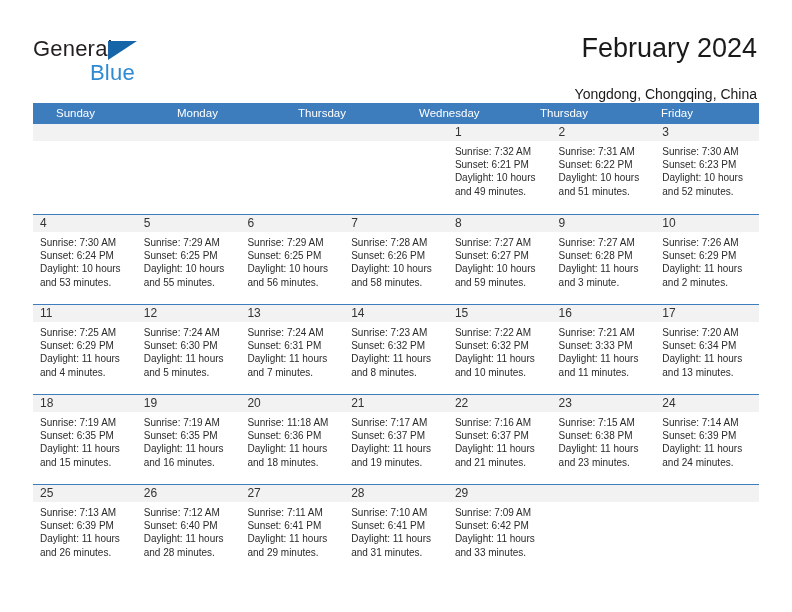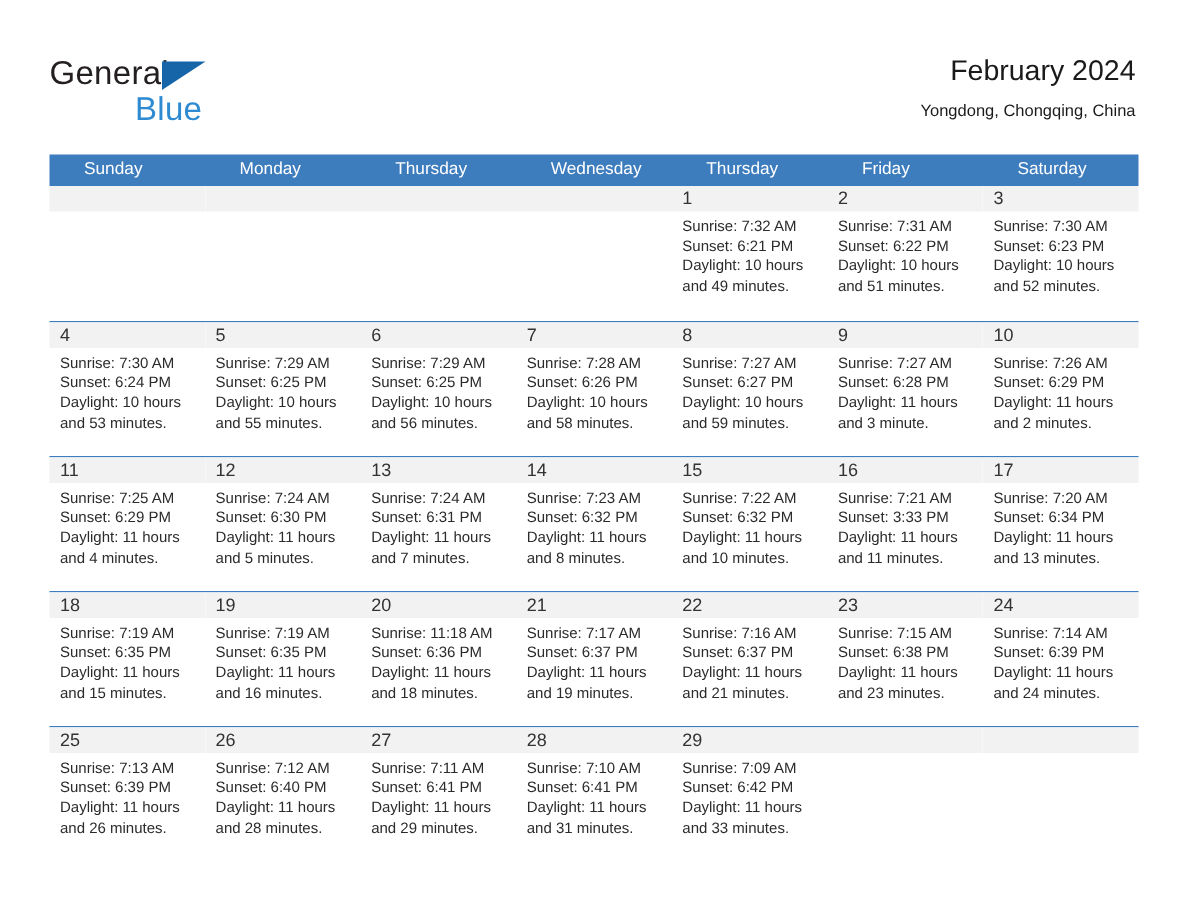--- a/index.html
+++ b/index.html
@@ -63,30 +63,30 @@
     letter-spacing: 0.2px;
     font-family: "Liberation Sans", sans-serif;
   }
   .title-block {
     position: absolute;
     right: 35px;
     top: 32px;
     text-align: right;
   }
   .cal-title {
-    font-size: 19px;
+    font-size: 27px;
     color: #1a1a1a;
     line-height: 32px;
     white-space: nowrap;
   }
   .cal-subtitle {
-    font-size: 11px;
+    font-size: 14px;
     color: #1a1a1a;
     line-height: 20px;
-    margin-top: 0;
+    margin-top: 20px;
     white-space: nowrap;
   }
 
   
   .calendar {
     position: absolute;
     left: 33px;
     top: 103px;
     width: 726px;
   }
@@ -167,21 +167,20 @@
 
   <div class="calendar">
 
     <div class="weekday-row">
       <div class="weekday">Sunday</div>
       <div class="weekday">Monday</div>
       <div class="weekday">Thursday</div>
       <div class="weekday">Wednesday</div>
       <div class="weekday">Thursday</div>
       <div class="weekday">Friday</div>
-      <div class="weekday">Saturday</div>
     </div>
 
     <div class="week-row first">
       <div class="day-cell empty">
           <div class="daynum-band">
             <div class="daynum"></div>
           </div>
           <div class="day-info">
             <div></div>
             <div></div>

